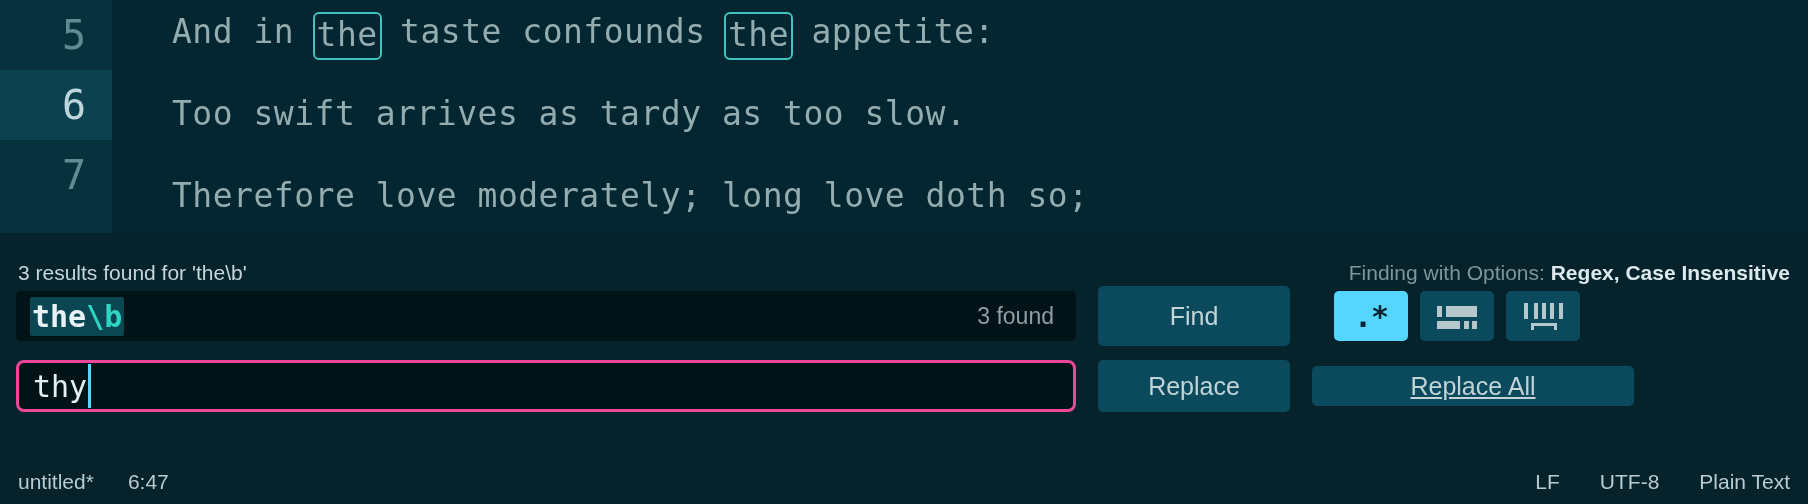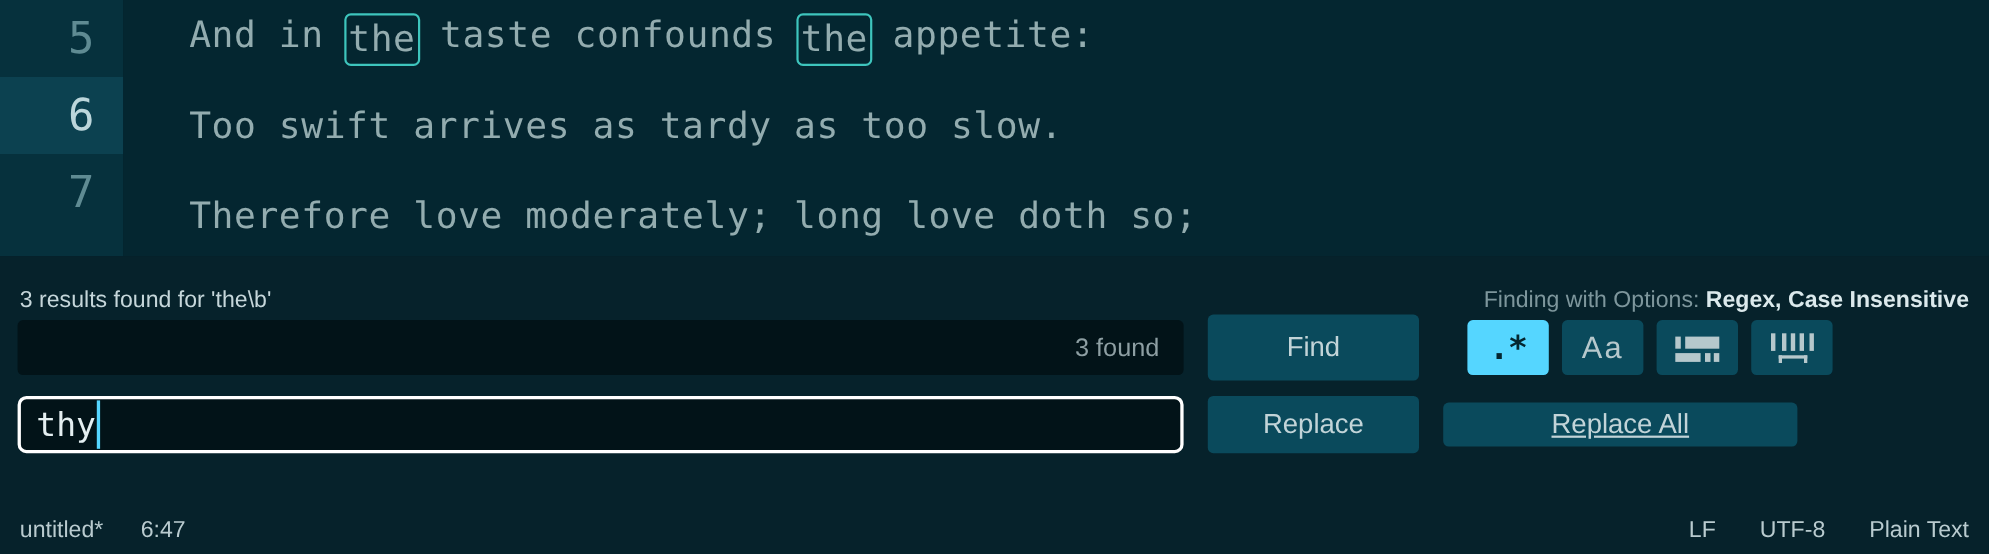--- a/index.html
+++ b/index.html
@@ -156,21 +156,21 @@
     font-size: 23px;
     color: #8e9fa3;
   }
 
   
   .replace-field {
     position: relative;
     flex: 0 0 1060px;
     height: 52px;
     background: #021318;
-    border: 3px solid #ffffff;
+    border: 3px solid #ec4899;
     border-radius: 8px;
     display: flex;
     align-items: center;
     padding: 0 14px;
   }
   .replace-text {
     font-family: "DejaVu Sans Mono", monospace;
     font-size: 30px;
     color: #e4eff1;
     white-space: pre;
@@ -271,34 +271,32 @@
 
     <div class="status-row">
       <div class="results-label">3 results found for 'the\b'</div>
       <div class="options-label">
         <span>Finding with Options: </span><span class="opt-value">Regex, Case Insensitive</span>
       </div>
     </div>
 
     <div class="find-row">
       <div class="search-field">
+        <span class="search-text"><span class="lit">the</span><span class="esc">\b</span></span>
         <span class="found-count">3 found</span>
       </div>
 
       <button class="btn btn-find">Find</button>
 
       <div class="toggles">
 
         <button class="toggle active">
           <span class="glyph-regex">.*</span>
         </button>
 
-        <button class="toggle">
-          <span class="glyph-case">Aa</span>
-        </button>
 
         <button class="toggle">
           <svg width="44" height="28" viewBox="0 0 44 28">
             <rect x="2" y="4" width="5" height="11" fill="currentColor"></rect>
             <rect x="11" y="4" width="31" height="11" fill="currentColor"></rect>
             <rect x="2" y="19" width="23" height="8" fill="currentColor"></rect>
             <rect x="29" y="19" width="5" height="8" fill="currentColor"></rect>
             <rect x="37" y="19" width="5" height="8" fill="currentColor"></rect>
           </svg>
         </button>

